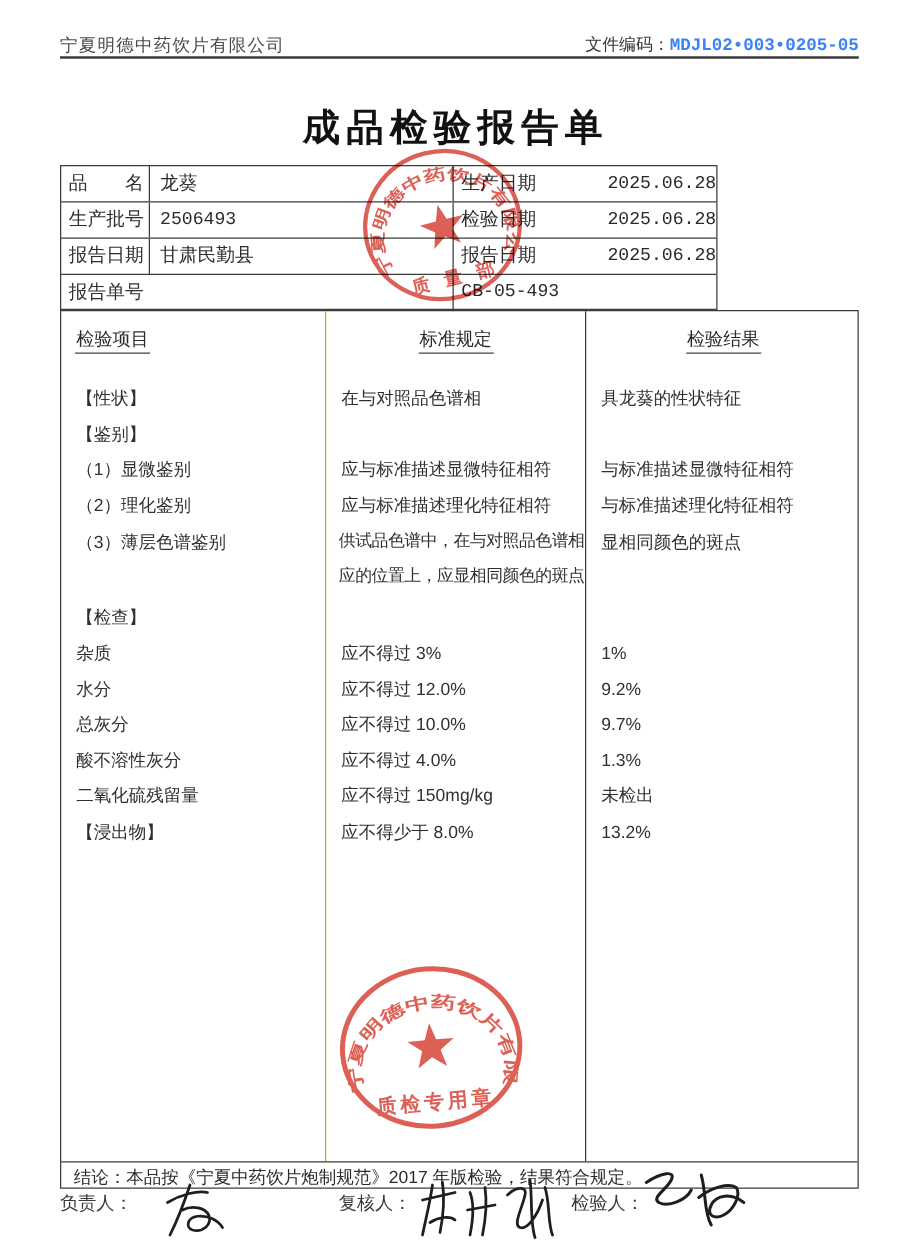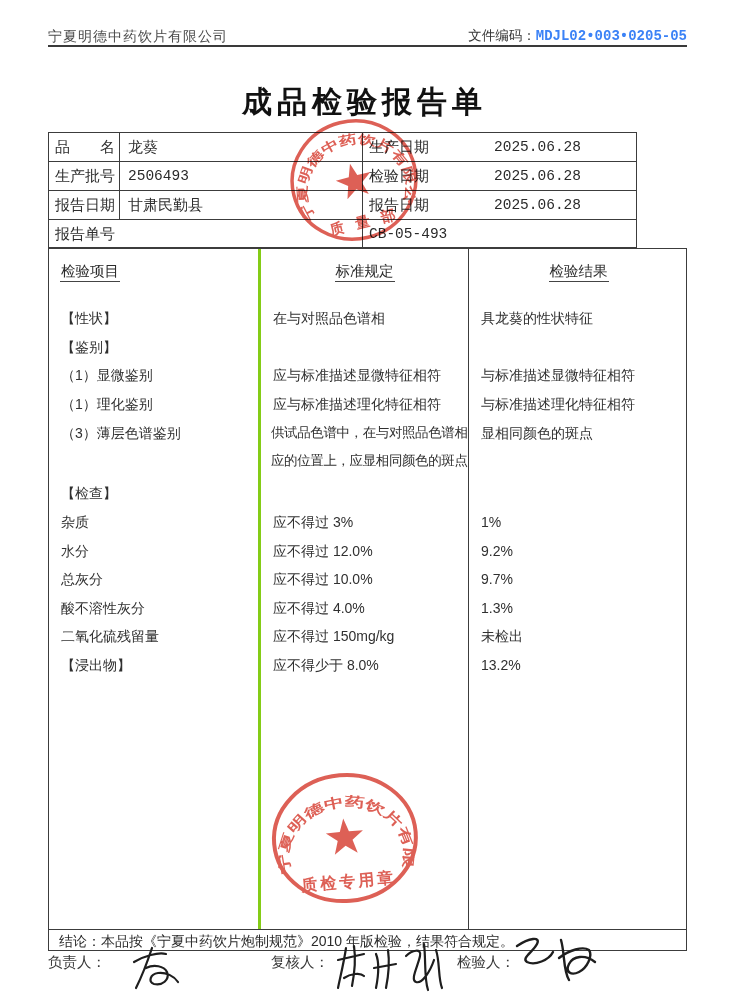--- a/index.html
+++ b/index.html
@@ -7,36 +7,36 @@
         font-family:"Liberation Sans",sans-serif;color:#2e2e2e;}
   
   .hdr-company{position:absolute;left:48px;top:28px;font-size:14px;color:#4a4a4a;letter-spacing:1px;}
   .hdr-code{position:absolute;right:42px;top:27px;font-size:13.5px;color:#353535;}
   .hdr-code .code{font-family:"Liberation Mono",monospace;font-size:14px;font-weight:bold;color:#3b82f6;}
   .hdr-rule{position:absolute;left:48px;top:45px;width:639px;height:2px;background:#3a3a3a;}
   
   .title{position:absolute;left:0;top:82px;width:729px;text-align:center;
          font-family:"Liberation Serif",serif;font-size:30px;font-weight:bold;letter-spacing:5px;color:#111;}
   
-  .info{position:absolute;left:48px;top:132px;width:589px;height:116px;border:1px solid #3c3c3c;box-sizing:border-box;}
+  .info{position:absolute;left:48px;top:132px;width:526px;height:116px;border:1px solid #3c3c3c;box-sizing:border-box;}
   .irow{position:relative;height:29px;line-height:28px;border-bottom:1px solid #3c3c3c;box-sizing:border-box;display:flex;}
   .irow:last-child{border-bottom:none;}
   .ic{box-sizing:border-box;height:100%;font-size:15px;white-space:nowrap;overflow:hidden;}
   .ic-label{width:71px;border-right:1px solid #3c3c3c;padding-left:6px;}
   .ic-val{width:243px;border-right:1px solid #3c3c3c;padding-left:8px;}
   .ic-right{flex:1;display:flex;}
   .ic-rlabel{width:88px;padding-left:6px;}
   .ic-rval{padding-left:4px;margin-left:33px;}
   .ic-label-wide{width:314px;border-right:1px solid #3c3c3c;padding-left:6px;}
   .ic-val-wide{flex:1;padding-left:6px;}
   .mono{font-family:"Liberation Mono",monospace;font-size:14.5px;color:#2a2a2a;}
   
   .ttable{position:absolute;left:48px;top:248px;width:639px;height:703px;border:1px solid #3c3c3c;box-sizing:border-box;}
   .tcol{position:absolute;top:0;height:680px;box-sizing:border-box;overflow:hidden;}
-  .tcol1{left:0;width:212px;border-right:3px solid #84cc16;}
+  .tcol1{left:0;width:212px;border-right:1px solid #84cc16;}
   .tcol2{left:212px;width:208px;border-right:1px solid #3c3c3c;}
   .tcol3{left:420px;width:219px;}
   .thead{position:absolute;top:13px;left:0;right:0;font-size:14.5px;color:#2b2b2b;}
   .thead span{border-bottom:1px solid #444;padding:0 1px 2px 1px;}
   .thead.center{text-align:center;}
   .thead.left{padding-left:11px;}
   .tl{position:absolute;left:12px;right:4px;height:20px;line-height:20px;font-size:14px;
       white-space:nowrap;color:#303030;}
   .tl.tight{font-size:13.5px;letter-spacing:-0.4px;left:10px;}
   
@@ -89,21 +89,21 @@
       <div class="ic ic-val-wide mono">CB-05-493</div>
     </div>
   </div>
 
   <div class="ttable">
     <div class="tcol tcol1">
       <div class="thead left"><span>检验项目</span></div>
       <div class="tl" style="top:59px">【性状】</div>
       <div class="tl" style="top:88px">【鉴别】</div>
       <div class="tl" style="top:116px">（1）显微鉴别</div>
-      <div class="tl" style="top:145px">（1）理化鉴别</div>
+      <div class="tl" style="top:145px">（2）理化鉴别</div>
       <div class="tl" style="top:174px">（3）薄层色谱鉴别</div>
       <div class="tl" style="top:234px">【检查】</div>
       <div class="tl" style="top:263px">杂质</div>
       <div class="tl" style="top:292px">水分</div>
       <div class="tl" style="top:320px">总灰分</div>
       <div class="tl" style="top:349px">酸不溶性灰分</div>
       <div class="tl" style="top:377px">二氧化硫残留量</div>
       <div class="tl" style="top:406px">【浸出物】</div>
     </div>
     <div class="tcol tcol2">
@@ -126,21 +126,21 @@
       <div class="tl" style="top:116px">与标准描述显微特征相符</div>
       <div class="tl" style="top:145px">与标准描述理化特征相符</div>
       <div class="tl" style="top:174px">显相同颜色的斑点</div>
       <div class="tl" style="top:263px">1%</div>
       <div class="tl" style="top:292px">9.2%</div>
       <div class="tl" style="top:320px">9.7%</div>
       <div class="tl" style="top:349px">1.3%</div>
       <div class="tl" style="top:377px">未检出</div>
       <div class="tl" style="top:406px">13.2%</div>
     </div>
-    <div class="concl">结论：本品按《宁夏中药饮片炮制规范》2010 年版检验，结果符合规定。</div>
+    <div class="concl">结论：本品按《宁夏中药饮片炮制规范》2017 年版检验，结果符合规定。</div>
   </div>
 
   <svg class="stamp" style="left:286px;top:116px;" width="136" height="132" viewBox="0 0 136 132">
     <g transform="rotate(-14 68 64)">
       <ellipse cx="68" cy="64" rx="62" ry="59" fill="none" stroke="#d94a3e" stroke-width="3.5"></ellipse>
       <path id="arcTop" d="M 22,92 A 50,46 0 1 1 114,92" fill="none"></path>
       <text font-size="12.5" fill="#d94a3e" font-weight="bold" font-family="Liberation Sans, sans-serif">
         <textPath href="#arcTop" startOffset="0" textLength="212" lengthAdjust="spacingAndGlyphs">宁夏明德中药饮片有限公司</textPath>
       </text>
       <path transform="translate(68,66) scale(1.1)" fill="#d94a3e" d="M0,-17 L3.99,-5.49 L16.17,-5.25 L6.46,2.1 L9.99,13.75 L0,6.8 L-9.99,13.75 L-6.46,2.1 L-16.17,-5.25 L-3.99,-5.49 Z"></path>

